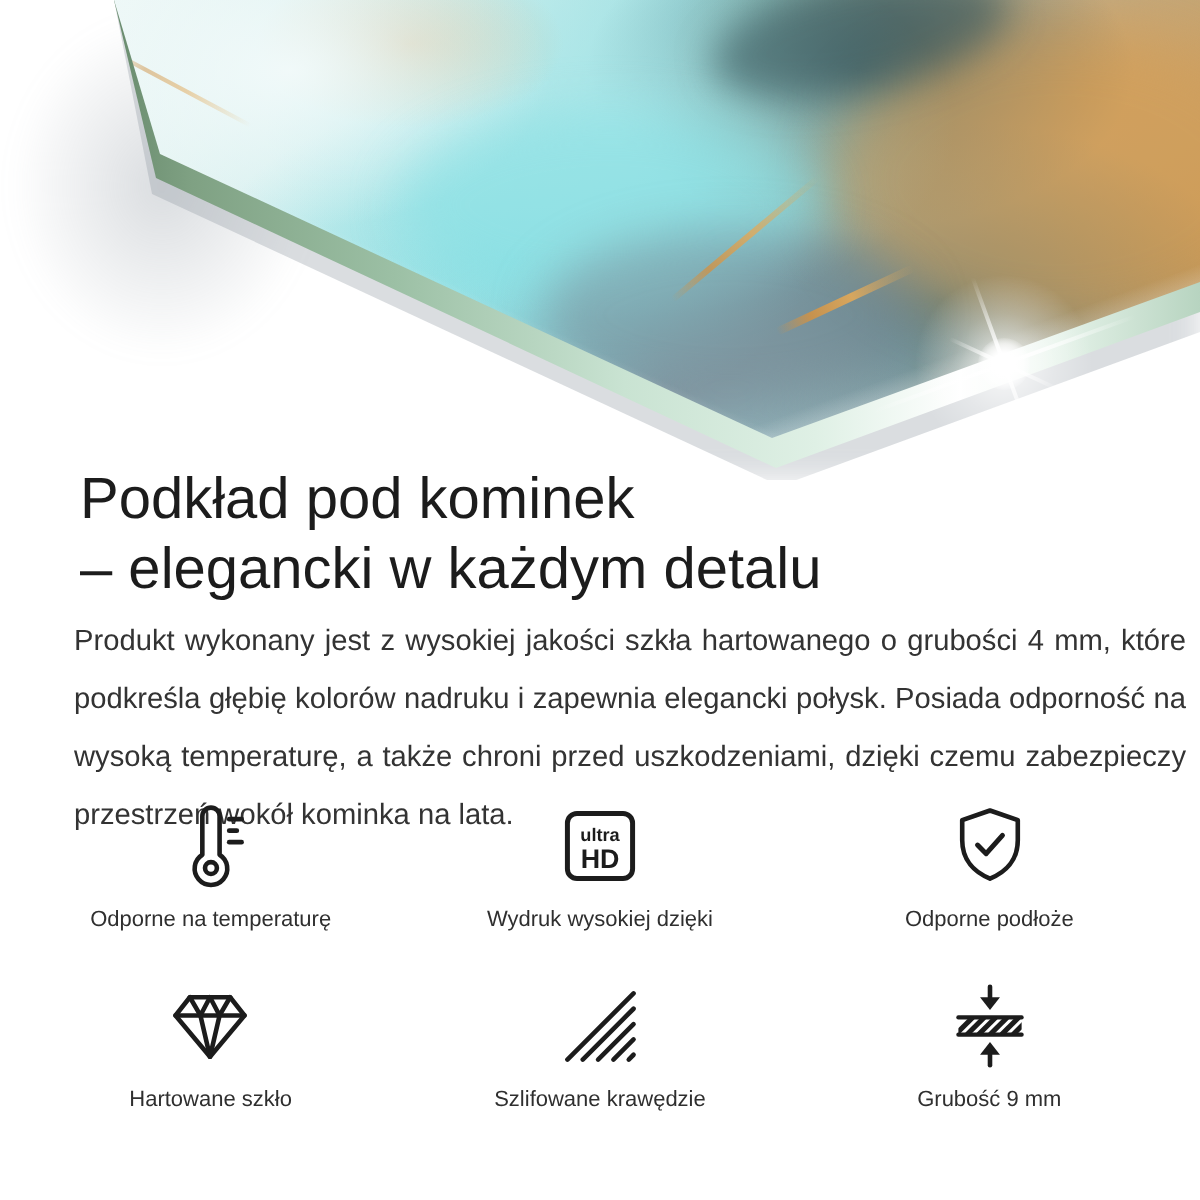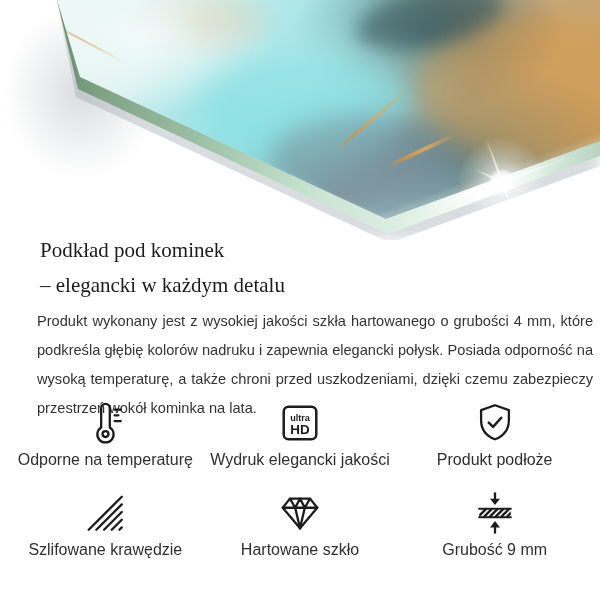--- a/index.html
+++ b/index.html
@@ -58,31 +58,31 @@
   .sparkle .ray{position:absolute;left:0;top:0;height:2px;border-radius:2px;
     background:linear-gradient(to right,rgba(255,255,255,0),rgba(255,255,255,.95) 45%,#fff 50%,rgba(255,255,255,.95) 55%,rgba(255,255,255,0));}
   .sparkle .r1{width:140px;transform:translate(-50%,-50%) rotate(-20deg);}
   .sparkle .r2{width:92px;transform:translate(-50%,-50%) rotate(70deg);}
   .sparkle .r3{width:60px;transform:translate(-50%,-50%) rotate(25deg);}
   .sparkle .core{position:absolute;left:-13px;top:-13px;width:26px;height:26px;border-radius:50%;
     background:radial-gradient(circle,#fff 0 30%,rgba(255,255,255,.6) 55%,rgba(255,255,255,0) 75%);}
 
   
   .heading{position:absolute;left:40px;top:233px;color:var(--heading,#1c1c1c);
-    font-family:Liberation Serif, serif;font-size:21px;line-height:35px;font-weight:400;}
+    font-family:Liberation Sans, sans-serif;font-size:29px;line-height:35px;font-weight:400;}
   .heading span{display:block;}
   .description{position:absolute;left:37px;top:307px;width:556px;
     color:var(--body-text,#333);font-size:14.6px;line-height:29px;text-align:justify;}
 
   
   .features{position:absolute;left:8px;right:8px;top:400px;
     display:grid;grid-template-columns:repeat(3,1fr);row-gap:22px;}
   .feature{display:flex;flex-direction:column;align-items:center;}
   .icon-box{height:46px;display:flex;align-items:center;justify-content:flex-start;}
-  .feature-label{margin-top:6px;font-size:16px;line-height:16px;color:var(--label-text,#2f2f2f);}
+  .feature-label{margin-top:6px;font-size:11px;line-height:16px;color:var(--label-text,#2f2f2f);}
   .icn{stroke:var(--icon-stroke,#1c1c1c);fill:none;stroke-width:2.4;stroke-linecap:round;stroke-linejoin:round;}
   .icn .fill{fill:var(--icon-stroke,#1c1c1c);stroke:none;}
   .icn text{fill:var(--icon-stroke,#1c1c1c);stroke:none;font-family:"Liberation Sans",sans-serif;text-anchor:middle;}
 </style>
 </head>
 <body>
 
 <div class="page">
 
   <div class="hero">
@@ -133,57 +133,57 @@
     </div>
 
     <div class="feature">
       <div class="icon-box">
         <svg class="icn" width="48" height="46" viewBox="0 0 48 48">
           <rect x="7" y="7" width="34" height="34" rx="5" stroke-width="2.6"></rect>
           <text x="24" y="21.5" font-size="9.5" font-weight="700">ultra</text>
           <text x="24" y="35.5" font-size="14" font-weight="800">HD</text>
         </svg>
       </div>
-      <div class="feature-label">Wydruk elegancki jakości</div>
+      <div class="feature-label">Wydruk wysokiej dzięki</div>
     </div>
 
     <div class="feature">
       <div class="icon-box">
         <svg class="icn" width="48" height="46" viewBox="0 0 48 48">
           <path d="M24 5.5 L38.5 10.5 V21 C38.5 31.5 32 37.8 24 41 C16 37.8 9.5 31.5 9.5 21 V10.5 Z"></path>
           <polyline points="17.5,23.5 22,28 30.5,18.5" stroke-width="2.6"></polyline>
         </svg>
       </div>
-      <div class="feature-label">Produkt podłoże</div>
+      <div class="feature-label">Odporne podłoże</div>
+    </div>
+
+    <div class="feature">
+      <div class="icon-box">
+        <svg class="icn" width="48" height="46" viewBox="0 0 48 48" stroke-width="2.1">
+          <polygon points="13.5,9 34.5,9 42,18.5 24,40 6,18.5"></polygon>
+          <line x1="6" y1="18.5" x2="42" y2="18.5"></line>
+          <polyline points="13.5,9 19,18.5 24,9 29,18.5 34.5,9"></polyline>
+          <line x1="19" y1="18.5" x2="24" y2="40"></line>
+          <line x1="29" y1="18.5" x2="24" y2="40"></line>
+        </svg>
+      </div>
+      <div class="feature-label">Hartowane szkło</div>
     </div>
 
     <div class="feature">
       <div class="icon-box">
         <svg class="icn" width="48" height="46" viewBox="0 0 48 48" stroke-width="3.2" stroke-linecap="butt">
           <line x1="7" y1="41.5" x2="41.5" y2="7"></line>
           <line x1="15" y1="41.5" x2="41.5" y2="15"></line>
           <line x1="23" y1="41.5" x2="41.5" y2="23"></line>
           <line x1="31" y1="41.5" x2="41.5" y2="31"></line>
           <line x1="39" y1="41.5" x2="41.5" y2="39"></line>
         </svg>
       </div>
       <div class="feature-label">Szlifowane krawędzie</div>
-    </div>
-
-    <div class="feature">
-      <div class="icon-box">
-        <svg class="icn" width="48" height="46" viewBox="0 0 48 48" stroke-width="2.1">
-          <polygon points="13.5,9 34.5,9 42,18.5 24,40 6,18.5"></polygon>
-          <line x1="6" y1="18.5" x2="42" y2="18.5"></line>
-          <polyline points="13.5,9 19,18.5 24,9 29,18.5 34.5,9"></polyline>
-          <line x1="19" y1="18.5" x2="24" y2="40"></line>
-          <line x1="29" y1="18.5" x2="24" y2="40"></line>
-        </svg>
-      </div>
-      <div class="feature-label">Hartowane szkło</div>
     </div>
 
     <div class="feature">
       <div class="icon-box">
         <svg class="icn" width="48" height="46" viewBox="0 0 48 48">
           <defs>
               <clipPath id="barclip">
                 <rect x="7.5" y="19.5" width="33" height="9"></rect>
               </clipPath>
             </defs>

